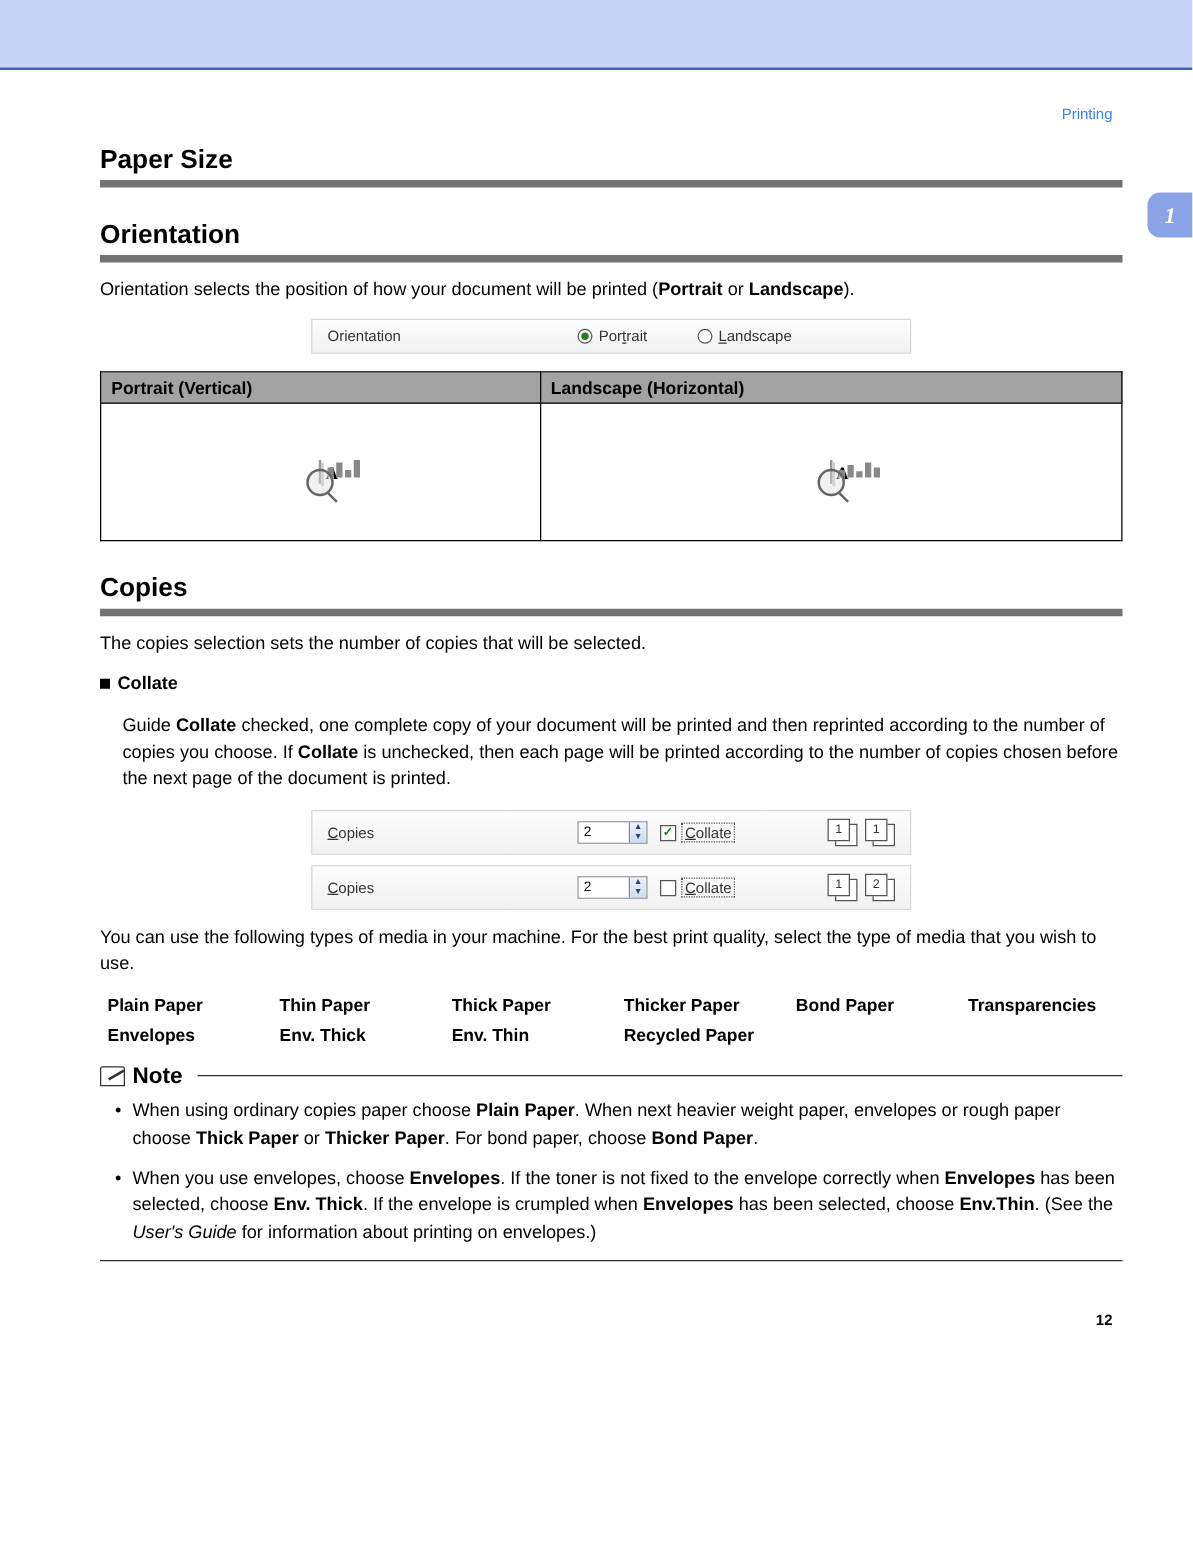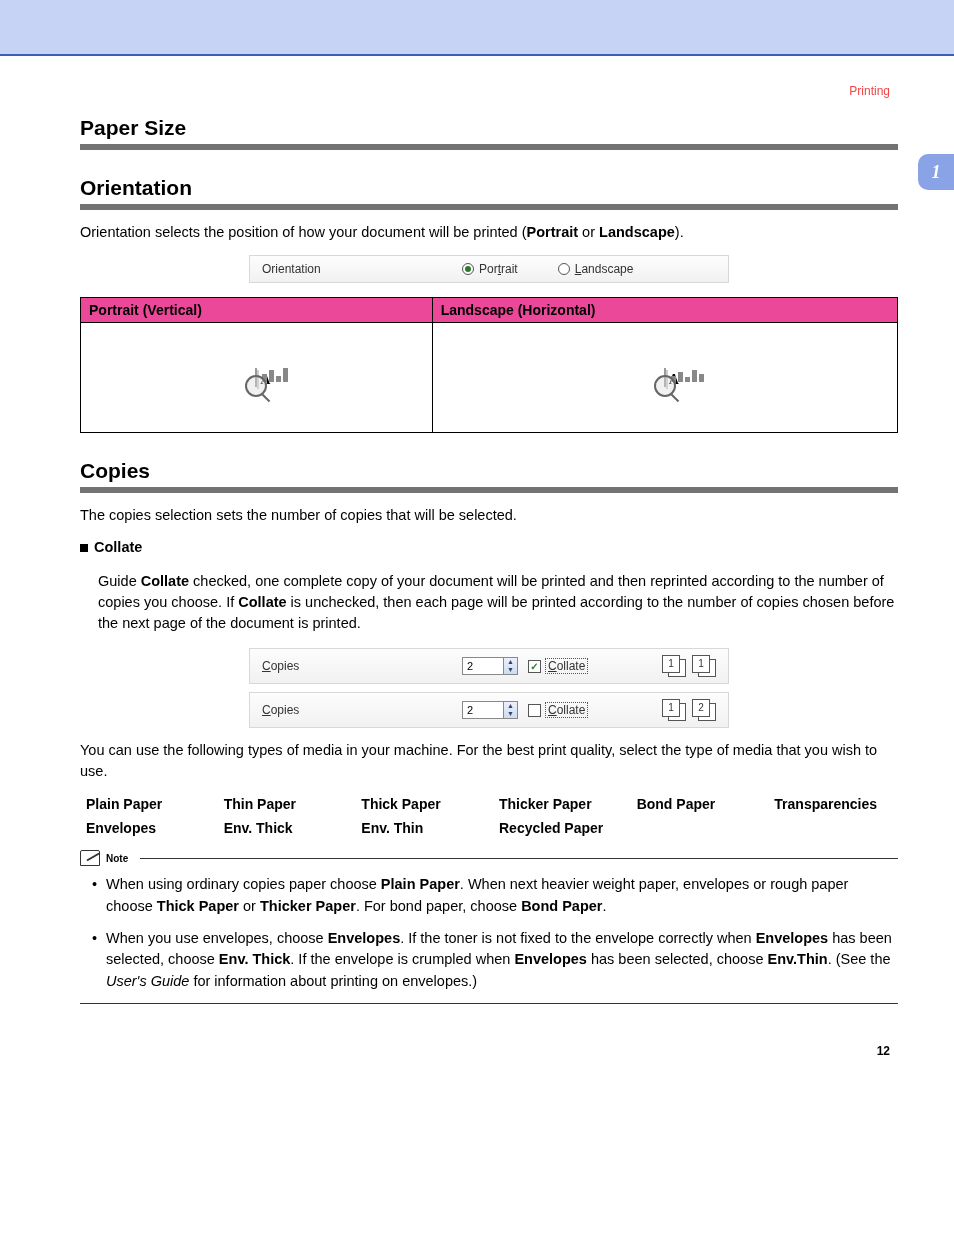--- a/index.html
+++ b/index.html
@@ -5,21 +5,21 @@
   * { box-sizing: border-box; }
   body {
     margin: 0;
     font-family: Arial, Helvetica, sans-serif;
     color: #000;
     background: #fff;
   }
   .top-band { height: 54px; background: #c6d3f5; }
   .top-band-edge { height: 2px; background: #3a5fb7; }
   .page { padding: 28px 56px 16px 80px; position: relative; }
-  .breadcrumb { text-align: right; font-size: 12px; color: #ef4444; margin-bottom: 18px; padding-right: 8px; }
+  .breadcrumb { text-align: right; font-size: 12px; color: #3b82f6; margin-bottom: 18px; padding-right: 8px; }
   .chapter-tab {
     position: absolute; right: 0; top: 98px;
     width: 36px; height: 36px;
     background: #8aa3e6; color: #fff;
     border-top-left-radius: 10px; border-bottom-left-radius: 10px;
     display: flex; align-items: center; justify-content: center;
     font-size: 18px; font-weight: bold;
     font-style: italic;
     font-family: Georgia, serif;
   }
@@ -48,21 +48,21 @@
   .radio .circle {
     width: 12px; height: 12px; border: 1px solid #555; border-radius: 50%;
     margin-right: 5px; display: flex; align-items: center; justify-content: center;
     background: #fff;
   }
   .radio .circle.checked::after { content: ""; width: 6px; height: 6px; background: #2a7a2a; border-radius: 50%; }
   .underline-char { text-decoration: underline; }
   
   table.orient-table { width: 100%; border-collapse: collapse; margin-top: 4px; margin-bottom: 6px; }
   table.orient-table th, table.orient-table td { border: 1px solid #000; }
-  table.orient-table th { background: #ec4899; text-align: left; padding: 4px 8px; font-size: 14px; }
+  table.orient-table th { background: #a3a3a3; text-align: left; padding: 4px 8px; font-size: 14px; }
   table.orient-table td { height: 110px; text-align: center; vertical-align: middle; }
   .doc-thumb { display: inline-block; position: relative; }
   .doc-thumb .sheet {
     position: relative; background: #fff; border: 1px solid #999;
     box-shadow: 2px 2px 0 #ccc;
   }
   .doc-thumb.portrait .sheet { width: 56px; height: 72px; }
   .doc-thumb.landscape .sheet { width: 82px; height: 56px; }
   .doc-thumb .a-letter { position: absolute; top: 3px; left: 4px; font-family: Georgia, serif; font-weight: bold; font-size: 14px; }
   .doc-thumb .lines { position: absolute; top: 4px; left: 20px; right: 4px; }
@@ -119,21 +119,21 @@
   .media-grid { display: grid; grid-template-columns: repeat(6, 1fr); gap: 8px 20px; margin: 14px 6px; }
   .media-grid div { font-weight: bold; font-size: 14px; }
   
   .note-block { margin-top: 10px; }
   .note-header { display: flex; align-items: center; gap: 6px; }
   .note-header .icon {
     width: 20px; height: 16px; position: relative;
   }
   .note-header .icon .pad { position:absolute; inset:0; border:1px solid #333; border-radius:2px 2px 0 0; }
   .note-header .icon .pen { position:absolute; width:14px; height:2px; background:#333; top:6px; left:6px; transform:rotate(-30deg); }
-  .note-header .label { font-weight: bold; font-size: 10px; }
+  .note-header .label { font-weight: bold; font-size: 18px; }
   .note-header .rule { flex: 1; height: 1px; background: #333; margin-left: 6px; }
   .note-list { margin: 8px 0 0 12px; padding: 0; list-style: none; font-size: 14.5px; line-height: 1.5; }
   .note-list li { position: relative; padding-left: 14px; margin-bottom: 10px; }
   .note-list li::before { content: "•"; position: absolute; left: 0; }
   .note-footer-rule { height: 1px; background: #333; margin-top: 10px; }
   .page-number { text-align: right; font-size: 12px; font-weight: bold; margin-top: 40px; padding-right: 8px; }
   .italic { font-style: italic; }
 </style>
 </head>
 <body>

